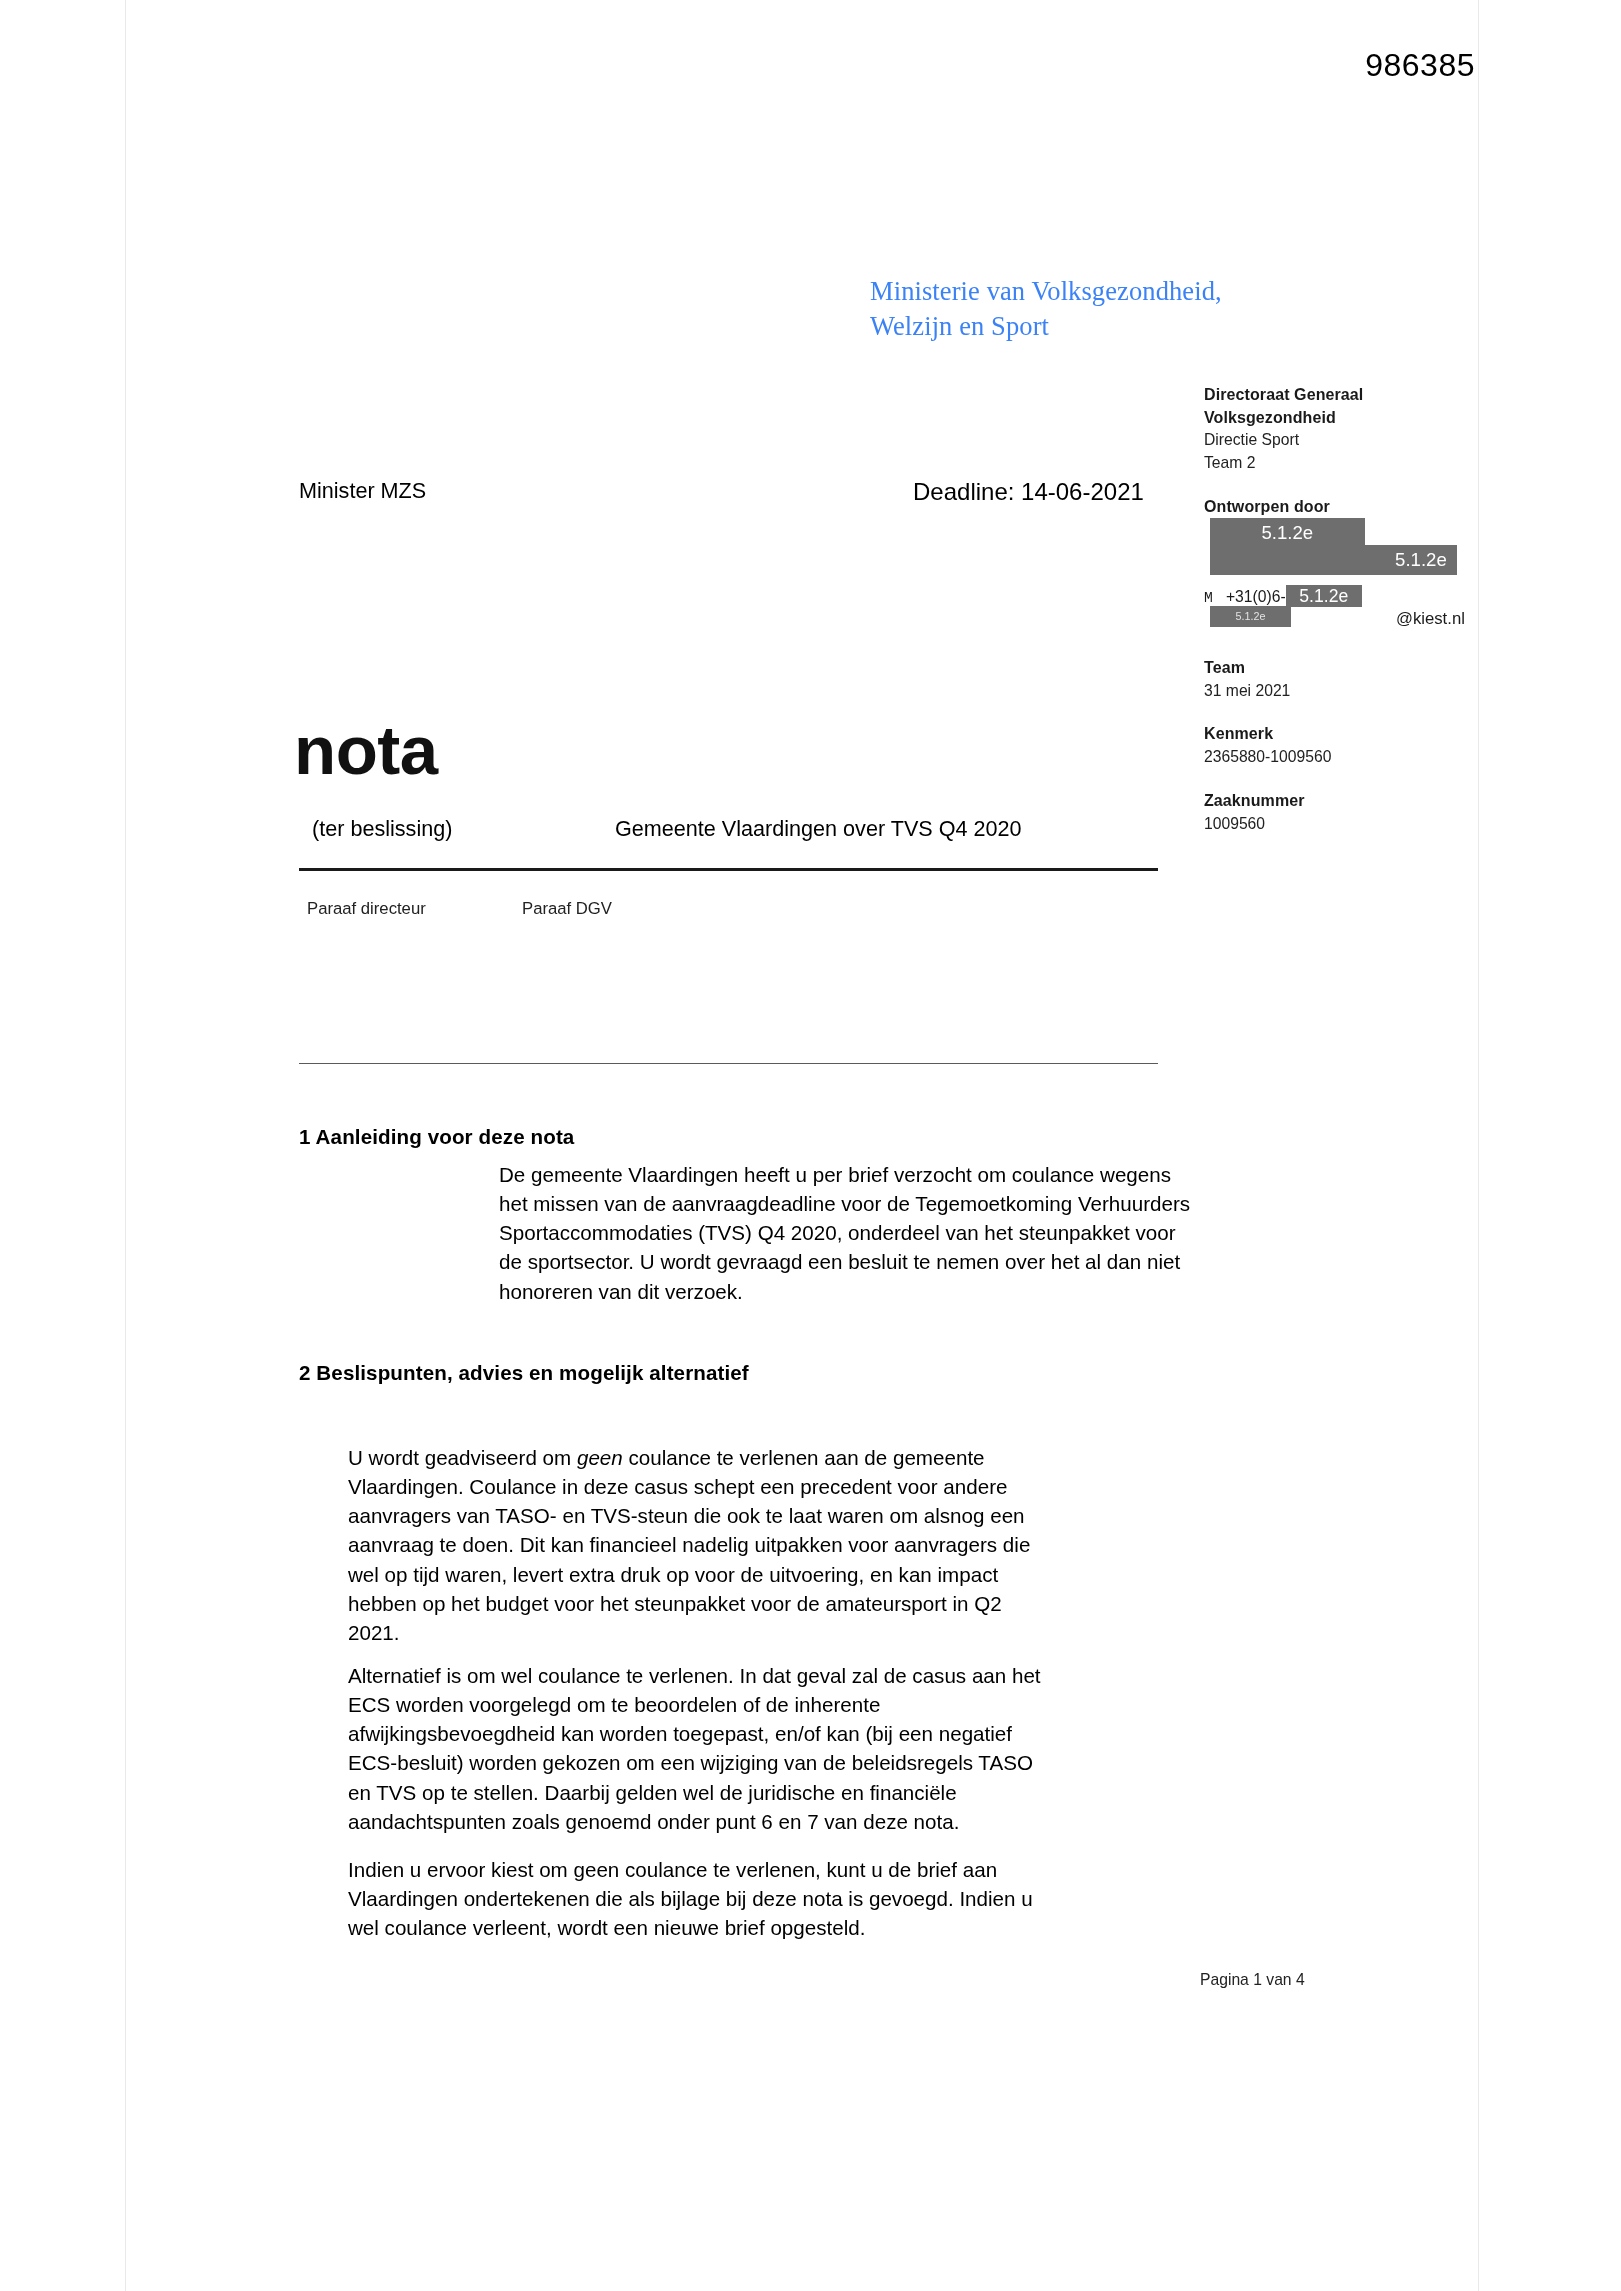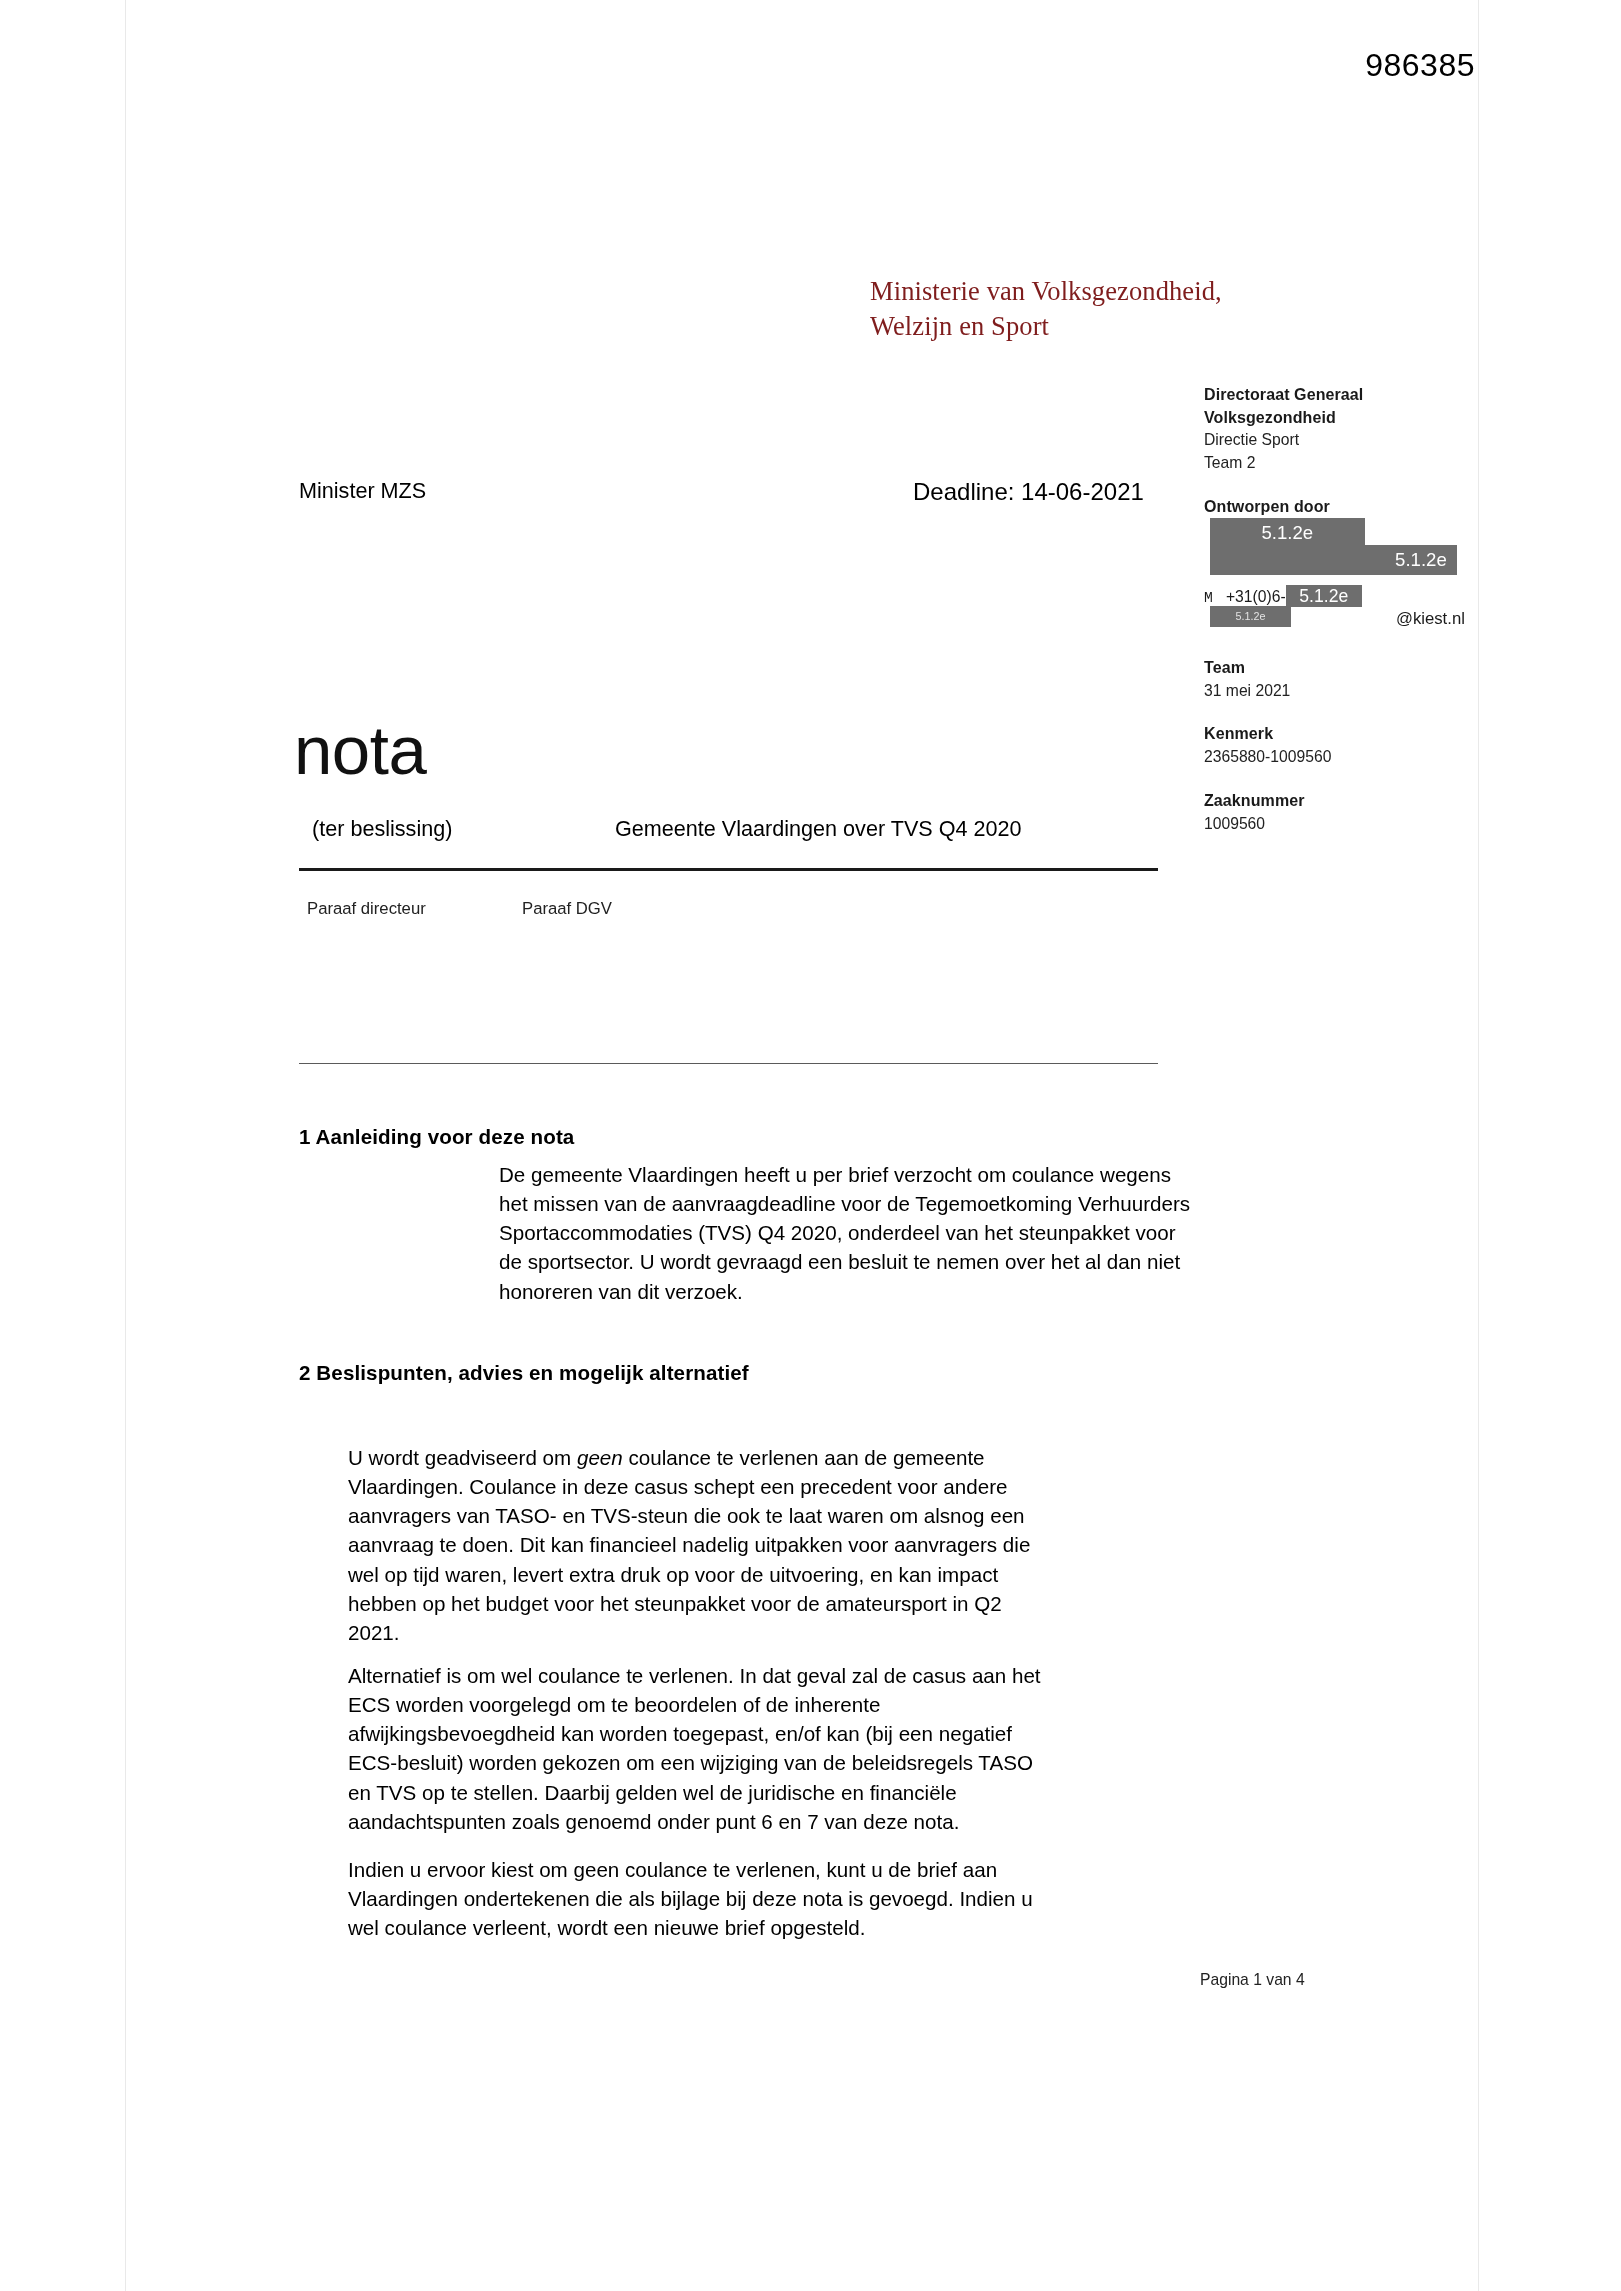--- a/index.html
+++ b/index.html
@@ -38,21 +38,21 @@
     color: #000;
   }
 
   .ministry-logo {
     position: absolute;
     left: 870px;
     top: 274px;
     font-family: "Liberation Serif", serif;
     font-size: 26.5px;
     line-height: 1.32;
-    color: #7f1d1d;
+    color: #3b82f6;
     letter-spacing: 0.1px;
   }
 
   .addressee {
     position: absolute;
     left: 299px;
     top: 478px;
     font-size: 21.6px;
     color: #000;
   }
@@ -144,21 +144,21 @@
     font-size: 16.7px;
     color: #1a1a1a;
   }
 
   
   .nota-title {
     position: absolute;
     left: 294px;
     top: 716px;
     font-size: 69px;
-    font-weight: 400;
+    font-weight: 700;
     color: #111;
     letter-spacing: -0.5px;
     line-height: 1;
   }
   .nota-kind {
     position: absolute;
     left: 312px;
     top: 816px;
     font-size: 21.6px;
     color: #000;

